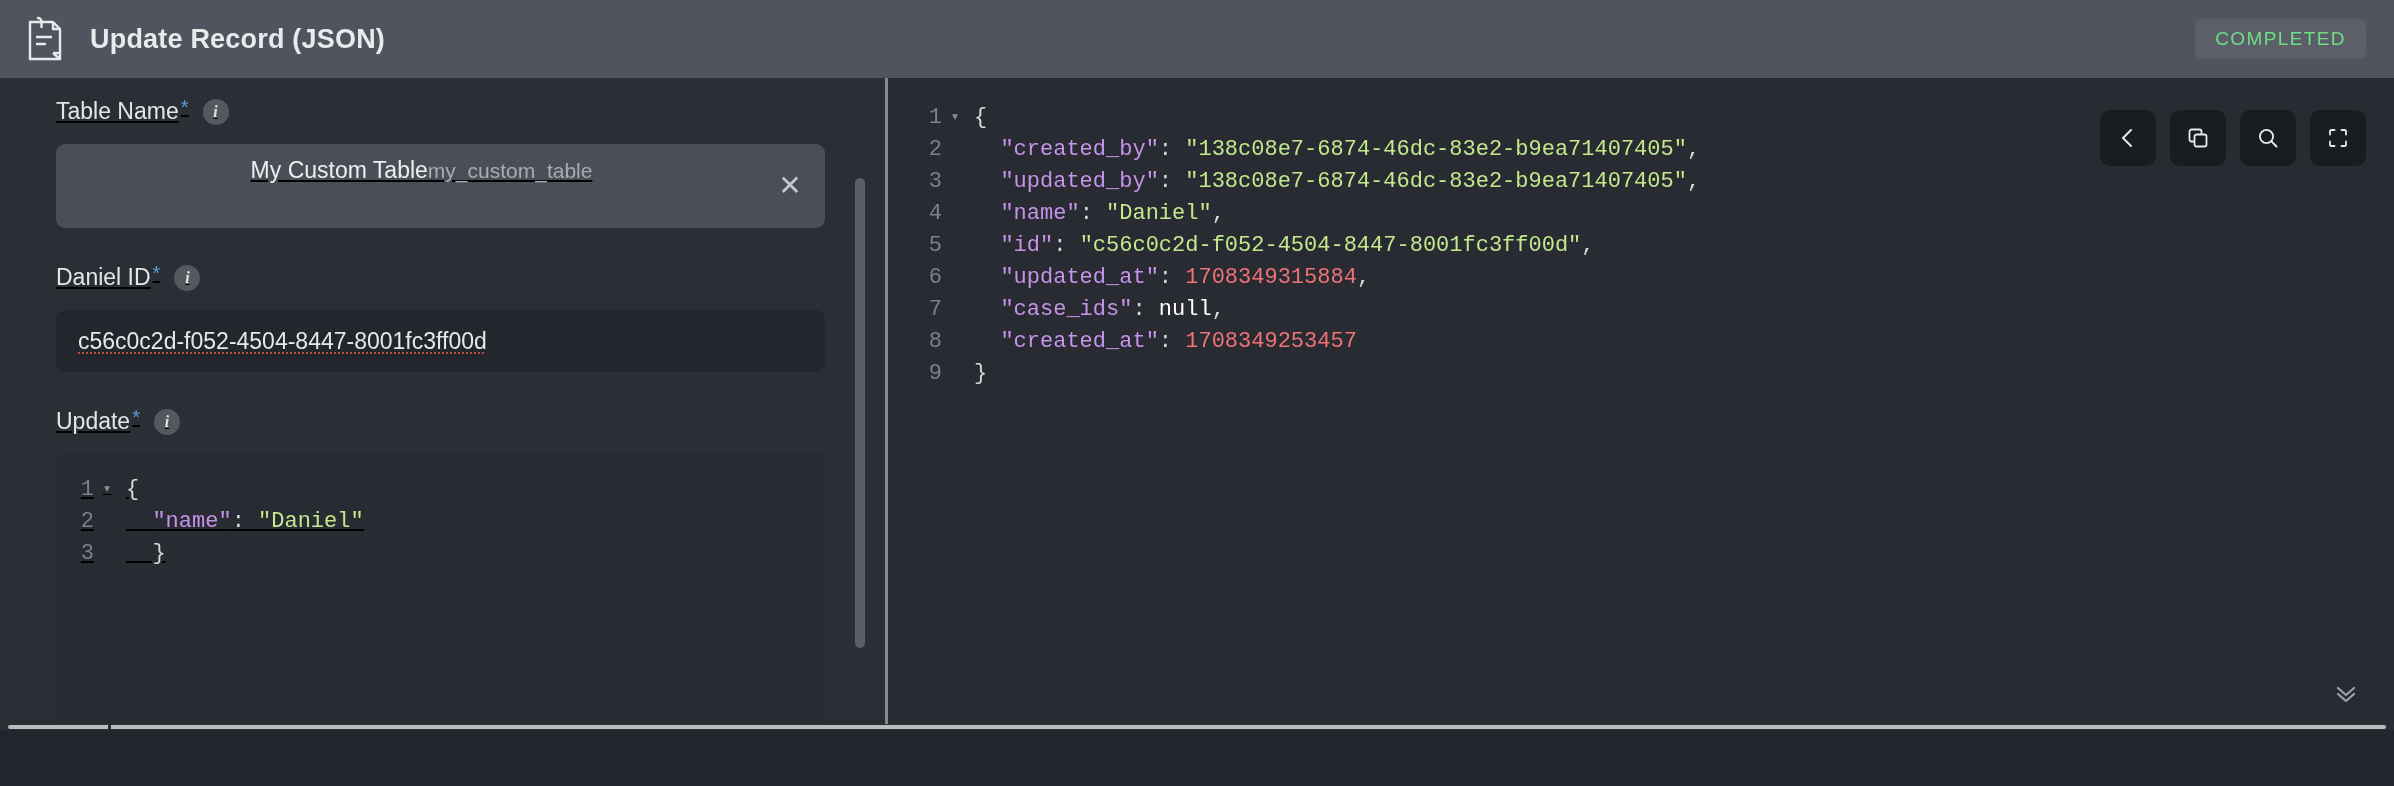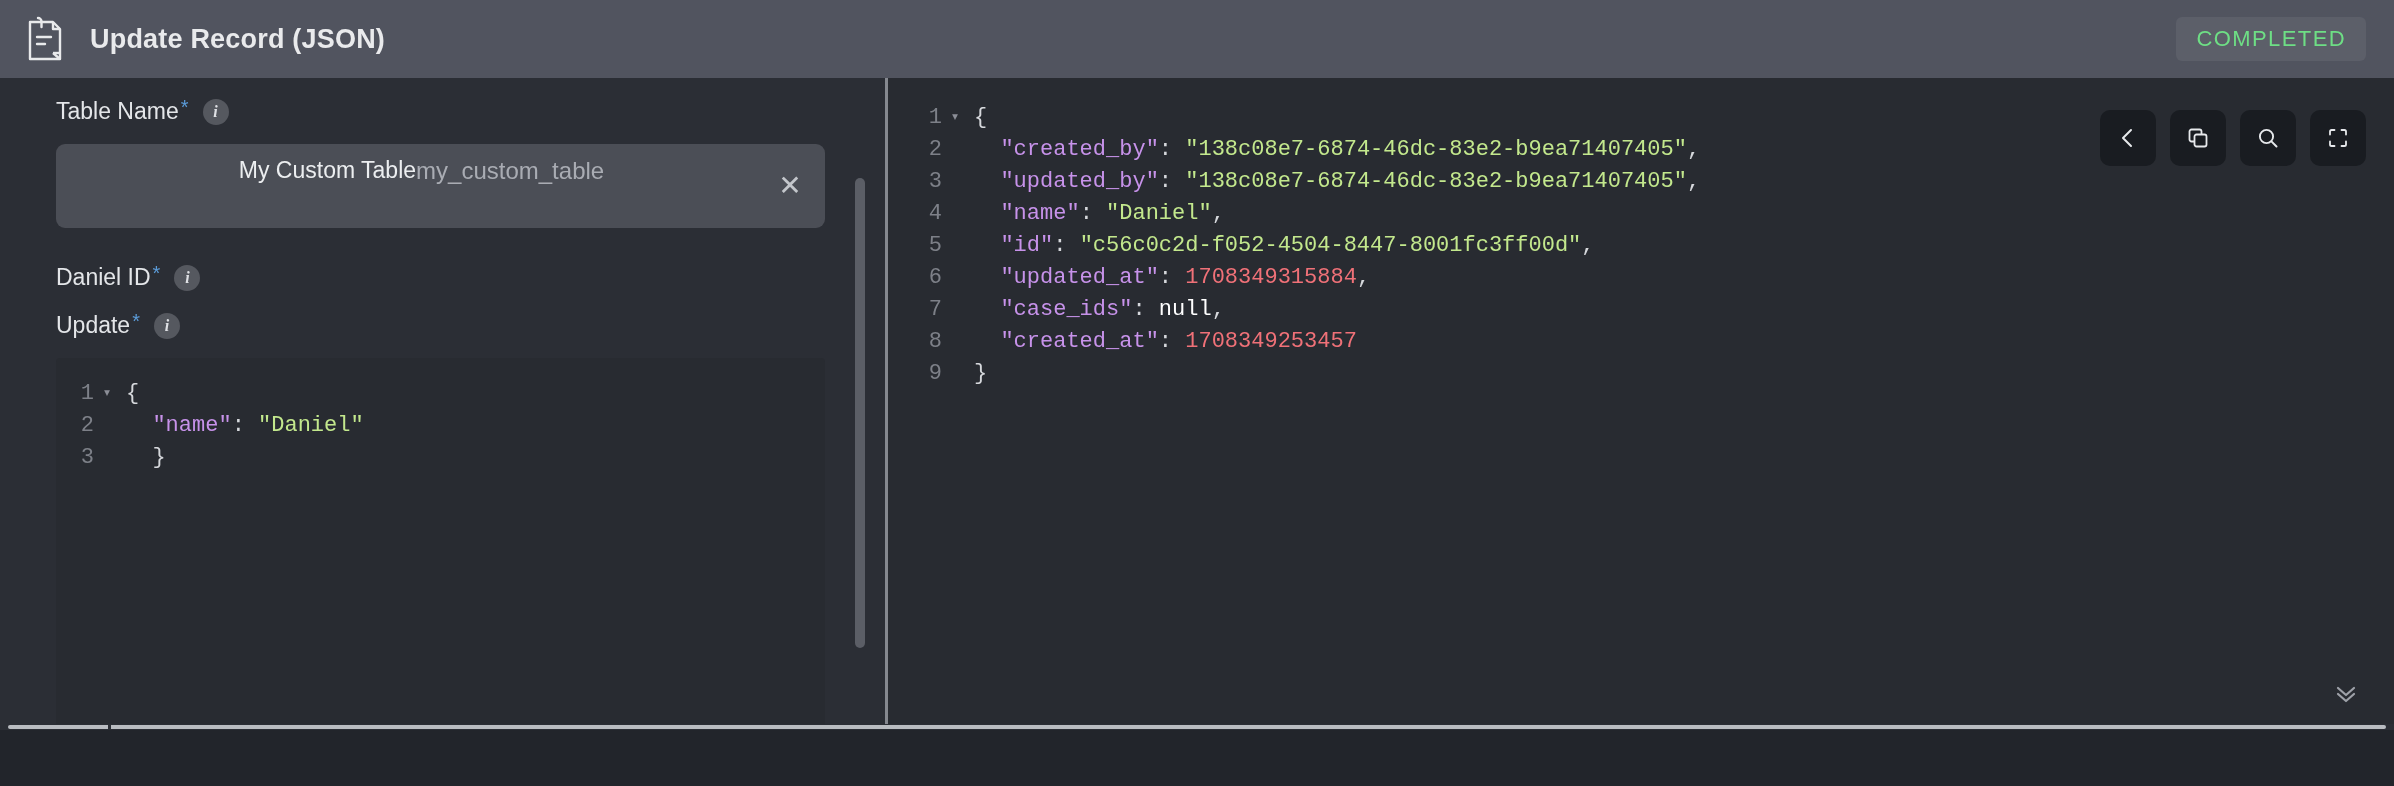--- a/index.html
+++ b/index.html
@@ -38,21 +38,21 @@
   .title-text {
     font-size: 27px;
     font-weight: bold;
     color: #e9eaec;
     letter-spacing: 0.2px;
   }
   .status-badge {
     margin-left: auto;
     background: #5c5f69;
     color: #6ede85;
-    font-size: 22px;
+    font-size: 19px;
     letter-spacing: 1.4px;
     padding: 9px 20px;
     border-radius: 6px;
   }
 
   
   .body {
     flex: 1 1 auto;
     display: flex;
     min-height: 0;
@@ -64,20 +64,21 @@
   .form-pane {
     width: 885px;
     flex: 0 0 885px;
     background: #2b2e35;
     position: relative;
     overflow: hidden;
   }
   .form-inner {
     padding: 18px 60px 0 56px;
     height: 100%;
+    text-decoration: underline;
   }
 
   .field-label {
     display: flex;
     align-items: flex-start;
     margin-bottom: 14px;
     height: 34px;
   }
   .field-label .lbl {
     font-size: 23px;
@@ -118,21 +119,21 @@
     display: flex;
     flex-direction: row;
     justify-content: center;
   }
   .select-primary {
     font-size: 23px;
     color: #eceef0;
     line-height: 30px;
   }
   .select-secondary {
-    font-size: 24px;
+    font-size: 21px;
     color: #a9acb3;
     line-height: 28px;
     margin-top: 2px;
   }
   .select-clear {
     position: absolute;
     right: 18px;
     top: 50%;
     transform: translateY(-50%);
     width: 34px; height: 34px;
@@ -334,20 +335,21 @@
           <span class="select-clear">✕</span>
         </div>
 
         
         <div class="field-label">
           <span class="lbl">Daniel ID</span>
           <span class="req-star">*</span>
           <span class="info-dot">i</span>
         </div>
 
+        <input class="text-input" type="text" value="c56c0c2d-f052-4504-8447-8001fc3ff00d" style="">
 
         
         <div class="field-label">
           <span class="lbl">Update</span>
           <span class="req-star">*</span>
           <span class="info-dot">i</span>
         </div>
 
         <div class="code-editor-left code left-code" id="record-editor"><div class="code-line"><span class="ln">1</span><span class="fold">▾</span><span class="code-text"><span class="tok-punct">{</span></span></div><div class="code-line"><span class="ln">2</span><span class="fold empty">▾</span><span class="code-text"><span class="tok-punct">  </span><span class="tok-key">"name"</span><span class="tok-punct">: </span><span class="tok-str">"Daniel"</span></span></div><div class="code-line"><span class="ln">3</span><span class="fold empty">▾</span><span class="code-text"><span class="tok-punct">  }</span></span></div></div>
       </div>

